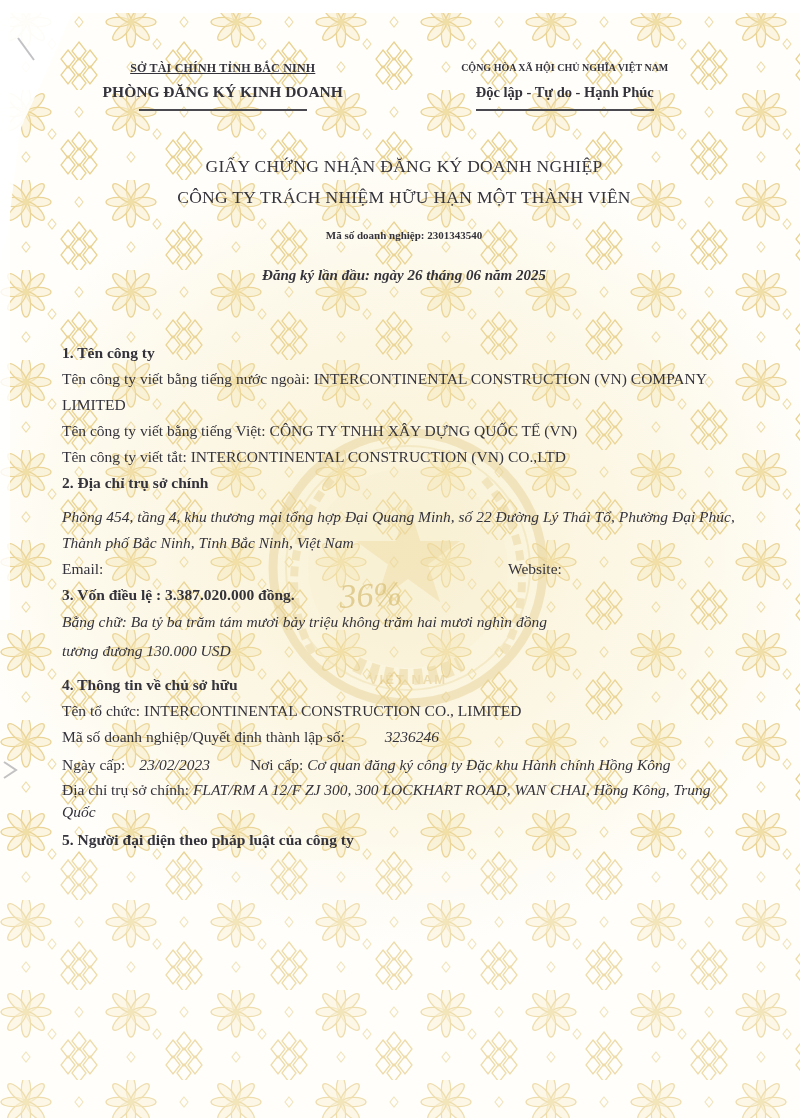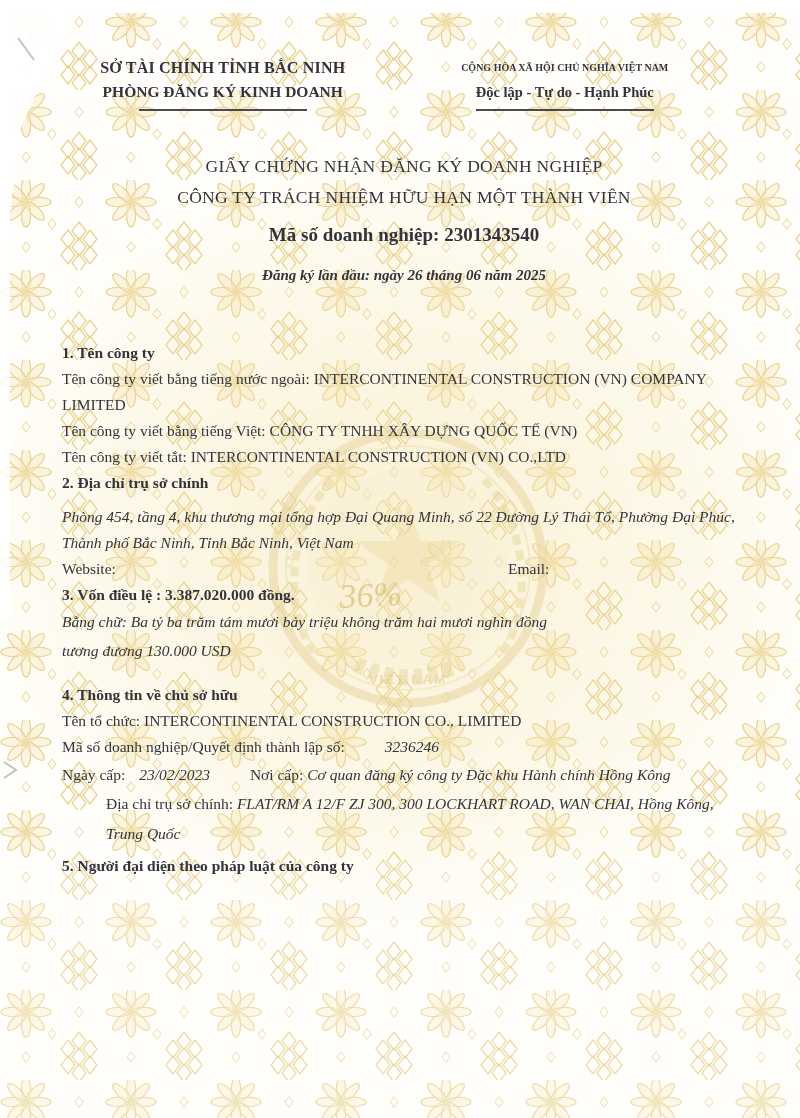--- a/index.html
+++ b/index.html
@@ -5,41 +5,41 @@
   html,body{margin:0;padding:0;}
   body{width:800px;height:1118px;background:#ffffff;font-family:"Liberation Serif","DejaVu Serif",serif;}
   .sheet{position:relative;width:800px;height:1118px;overflow:hidden;background:#fffefa;color:#34333c;}
   .bg{position:absolute;left:0;top:0;z-index:0;}
   .content{position:absolute;left:0;top:0;width:800px;box-sizing:border-box;padding:56px 54px 0 62px;z-index:2;}
   p{margin:0;font-size:15.5px;line-height:26px;}
   .hdr{display:flex;}
   .hdr-left{width:47%;text-align:center;}
   .hdr-right{width:53%;text-align:center;}
   .hdr p{font-weight:bold;line-height:24px;}
-  .hdr-left .l1{font-size:16px;letter-spacing:.2px;}
+  .hdr-left .l1{font-size:12px;letter-spacing:.2px;text-decoration:underline;}
   .hdr-left .l2{font-size:15.5px;}
   .hdr-right .l1{font-size:10px;}
   .hdr-right .l2{font-size:14.5px;}
   .rule{height:2px;background:#4a4950;margin:5px auto 0;}
   .rule-left{width:168px;}
   .rule-right{width:178px;}
   .title{margin-top:40px;text-align:center;}
   .title p{font-size:17.5px;font-weight:normal;line-height:31px;letter-spacing:.3px;}
-  .taxline{margin-top:9px;text-align:center;font-weight:bold;font-size:19px;}
+  .taxline{margin-top:9px;text-align:center;font-weight:bold;font-size:11px;}
   .regline{margin-top:14px;text-align:center;font-weight:bold;font-style:italic;font-size:15px;}
   .sec-h{font-weight:bold;}
   .s1{margin-top:52px;}
   .it{font-style:italic;}
   .b{font-weight:bold;}
   .addr{margin-top:8px;}
   .row2{display:grid;grid-template-columns:446px 1fr;}
   .hang{padding-left:168px;text-indent:-168px;line-height:24px;margin-top:3px;}
-  .lh24{line-height:30px;margin-top:2px;margin-left:44px;}
+  .lh24{line-height:22px;margin-top:2px;}
   .mt4{margin-top:4px;}
-  .mt6{margin-top:16px;}
+  .mt6{margin-top:6px;}
   .val-sp{display:inline-block;width:14px;}
   .val-sp2{display:inline-block;width:40px;}
 </style>
 </head>
 <body>
 
 <div class="sheet">
 
   <svg class="bg" width="800" height="1118" viewBox="0 0 800 1118" aria-hidden="true">
     <defs>
@@ -146,24 +146,24 @@
       <span>Tên công ty viết tắt:</span>
       <span>INTERCONTINENTAL CONSTRUCTION (VN) CO.,LTD</span>
     </p>
 
     <p class="sec-h">2. Địa chỉ trụ sở chính</p>
     <p class="it addr">Phòng 454, tầng 4, khu thương mại tổng hợp Đại Quang Minh, số 22 Đường Lý Thái Tổ, Phường Đại Phúc, Thành phố Bắc Ninh, Tỉnh Bắc Ninh, Việt Nam</p>
     <div class="row2">
     </div>
     <div class="row2">
       <p>
-        <span>Website:</span> <span class="it"></span>
+        <span>Email:</span> <span class="it"></span>
       </p>
       <p>
-        <span>Email:</span> <span class="it"></span>
+        <span>Website:</span> <span class="it"></span>
       </p>
     </div>
 
     <p>
       <span class="b">3. Vốn điều lệ :</span>
       <span class="b">3.387.020.000 đồng.</span>
     </p>
     <p class="it" style="line-height:28px;">Bằng chữ: Ba tỷ ba trăm tám mươi bảy triệu không trăm hai mươi nghìn đồng</p>
     <p class="it" style="line-height:30px;">tương đương 130.000 USD</p>
 

